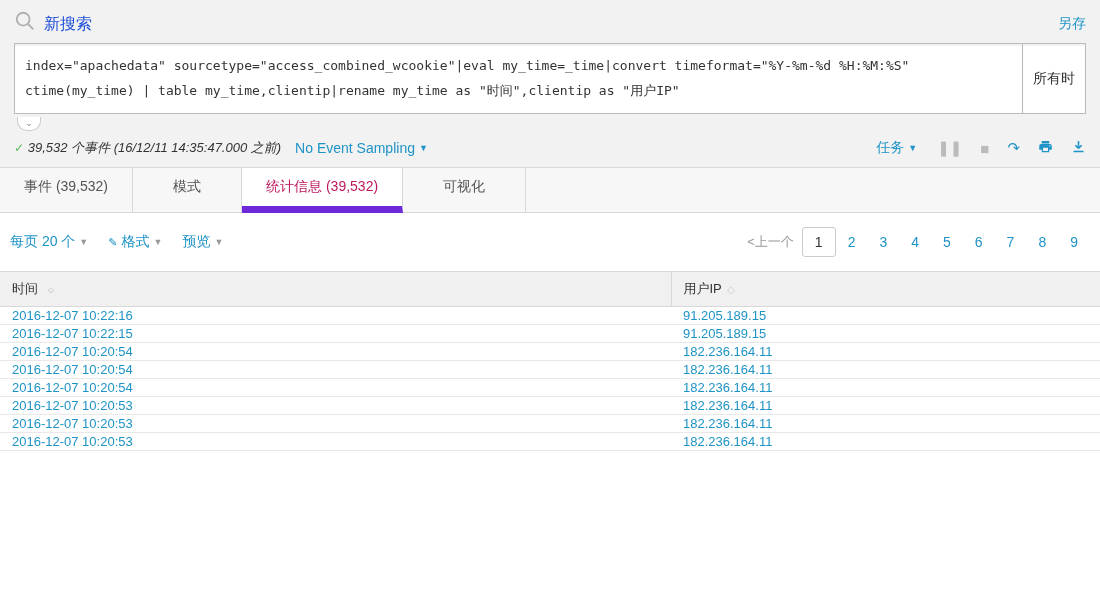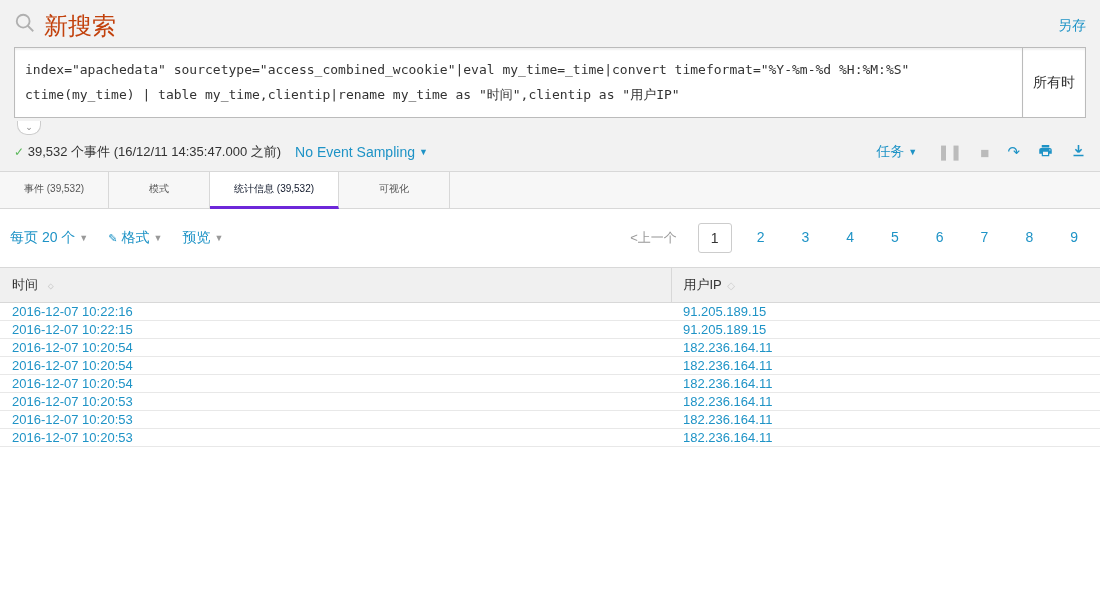--- a/index.html
+++ b/index.html
@@ -25,23 +25,23 @@
     .header-left {
       display: flex;
       align-items: center;
       gap: 8px;
     }
     .search-icon {
       color: #b0b0b0;
       font-size: 22px;
     }
     .title {
-      font-size: 24px;
+      font-size: 16px;
       font-weight: 300;
-      color: #c2410c;
+      color: #1d4ed8;
     }
     .header-right {
       color: #1e93c6;
       font-size: 14px;
       margin-left: 28px;
     }
     .searchbar-row {
       display: flex;
       padding: 0 14px 0 14px;
       background: #f2f2f2;
@@ -104,20 +104,21 @@
       align-items: center;
       gap: 14px;
     }
     .check-icon {
       color: #5cb85c;
       font-size: 12px;
     }
     .event-count {
       color: #333;
       font-size: 13px;
+      font-style: italic;
     }
     .sampling {
       color: #1e93c6;
       font-size: 14px;
       display: flex;
       align-items: center;
       gap: 4px;
     }
     .status-right {
       display: flex;
@@ -146,32 +147,32 @@
     }
     .tabs {
       display: flex;
       border-bottom: 1px solid #d8d8d8;
       background: #f7f7f7;
     }
     .tab {
       padding: 10px 24px;
       color: #555;
       border-right: 1px solid #d8d8d8;
-      font-size: 10px;
+      font-size: 14px;
       cursor: pointer;
       background: #f7f7f7;
     }
     .tab.wide {
       padding: 10px 40px;
     }
     .tab.active {
       background: #fff;
-      border-bottom: 3px solid #6d28d9;
+      border-bottom: 7px solid #6d28d9;
       margin-bottom: -1px;
-      color: #0f172a;
+      color: #be185d;
     }
     .table-controls {
       display: flex;
       justify-content: space-between;
       align-items: center;
       padding: 14px 10px;
     }
     .controls-left {
       display: flex;
       gap: 20px;
@@ -186,21 +187,22 @@
     }
     .caret {
       font-size: 9px;
       color: #999;
     }
     .caret.blue {
       color: #1e93c6;
     }
     .pagination {
       display: flex;
-      gap: 13px;
+      align-items: center;
+      gap: 0;
     }
     .page-prev {
       color: #999;
       font-size: 13px;
       padding: 6px 8px;
     }
     .page-num {
       color: #1e93c6;
       font-size: 14px;
       padding: 6px 12px;

